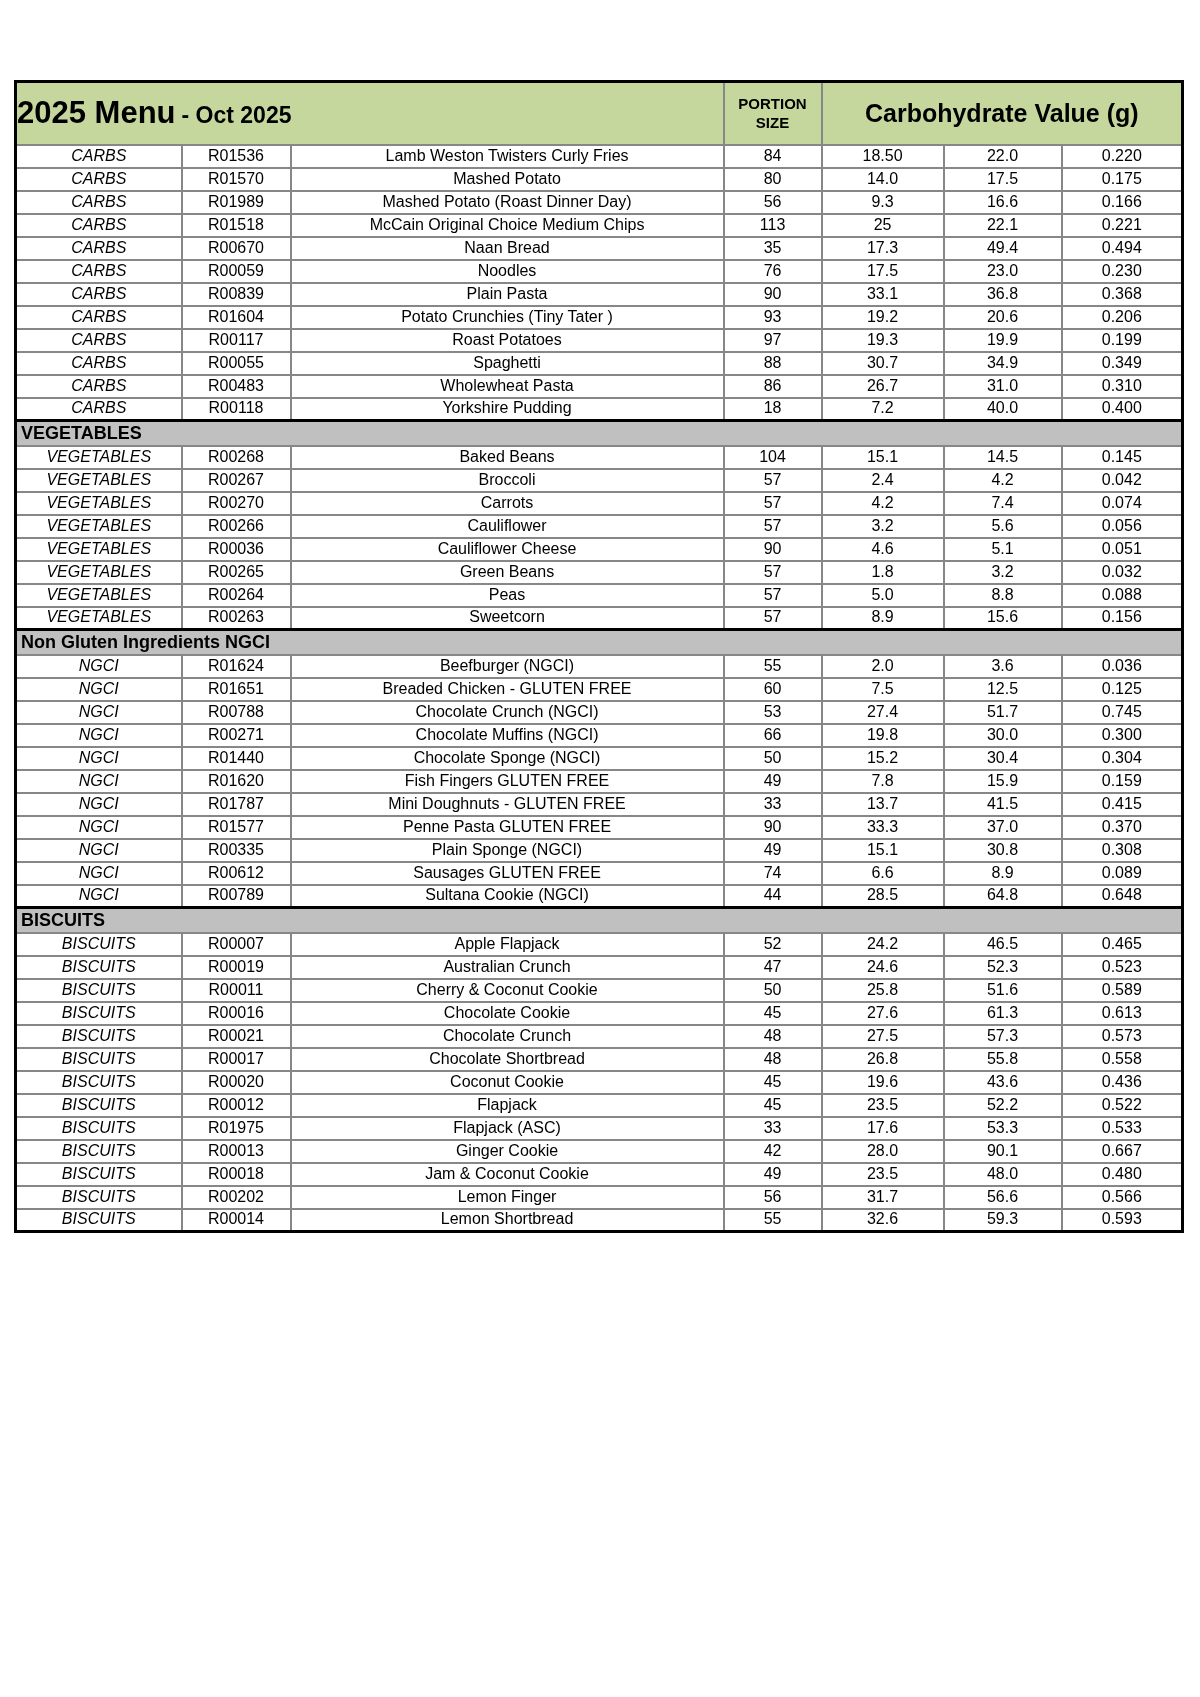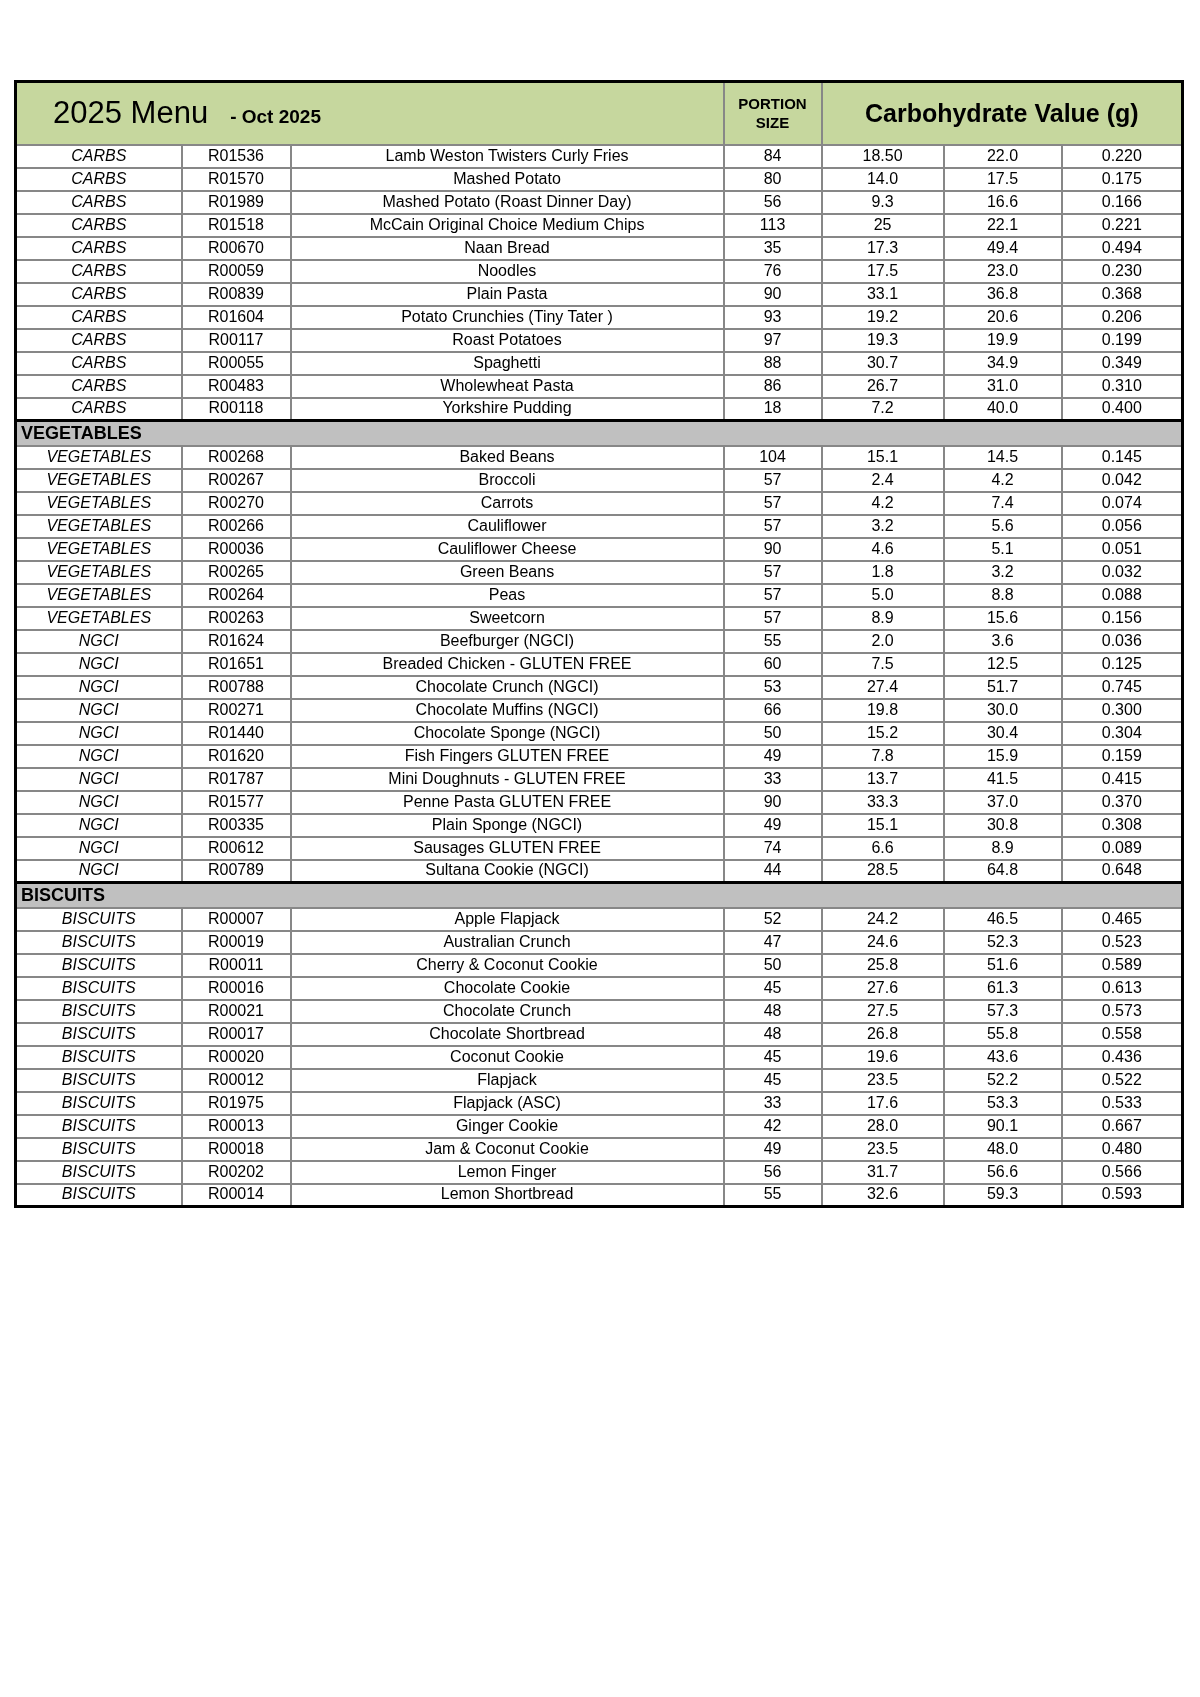--- a/index.html
+++ b/index.html
@@ -27,22 +27,22 @@
     overflow: hidden;
     padding: 0;
   }
   
   tr.title-row td { background: #c6d79e; height: 63px; border-bottom: 3px solid #000; vertical-align: middle; }
   td.title-cell { font-size: 28px; font-weight: bold; text-align: left; padding-left: 8px; letter-spacing: 0px; }
   td.version-cell { font-size: 20px; font-weight: bold; text-align: center; border-left: 3px solid #000; line-height: 1.35; }
   
   tr.menu-row td { background: #c6d79e; height: 63px; vertical-align: middle; }
   td.menu-cell { text-align: left; padding-left: 8px; }
-  .menu-big { font-size: 31px; font-weight: normal; padding-left: 36px; }
-  .menu-small { font-size: 19px; font-weight: bold; margin-left: 22px; }
+  .menu-big { font-size: 31px; font-weight: bold; }
+  .menu-small { font-size: 23px; font-weight: bold; margin-left: 6px; }
   td.portion-cell { font-size: 15px; font-weight: bold; text-align: center; white-space: pre-line; line-height: 1.3; }
   td.carb-cell { font-size: 25px; font-weight: bold; text-align: center; border: 3px solid #000; }
   
   tr.col-row th {
     background: #c6d79e; height: 61px; font-weight: bold; text-align: center;
     vertical-align: middle; border-bottom: 3px solid #000; white-space: pre-line;
   }
   th.h-group, th.h-code { font-size: 18px; line-height: 1.25; }
   th.h-desc { font-size: 19px; }
   th.h-size { font-size: 16px; line-height: 1.3; }
@@ -270,20 +270,23 @@
         </tr>
         <tr class="data-row">
           <td class="c-group">VEGETABLES</td>
           <td class="c-code">R00263</td>
           <td class="c-desc">Sweetcorn</td>
           <td class="c-size">57</td>
           <td class="c-pp">8.9</td>
           <td class="c-p100">15.6</td>
           <td class="c-p1">0.156</td>
         </tr>
+        <tr class="section-row">
+          <td colspan="7">Non Gluten Ingredients NGCI</td>
+        </tr>
         <tr class="data-row">
           <td class="c-group">NGCI</td>
           <td class="c-code">R01624</td>
           <td class="c-desc">Beefburger (NGCI)</td>
           <td class="c-size">55</td>
           <td class="c-pp">2.0</td>
           <td class="c-p100">3.6</td>
           <td class="c-p1">0.036</td>
         </tr>
         <tr class="data-row">

